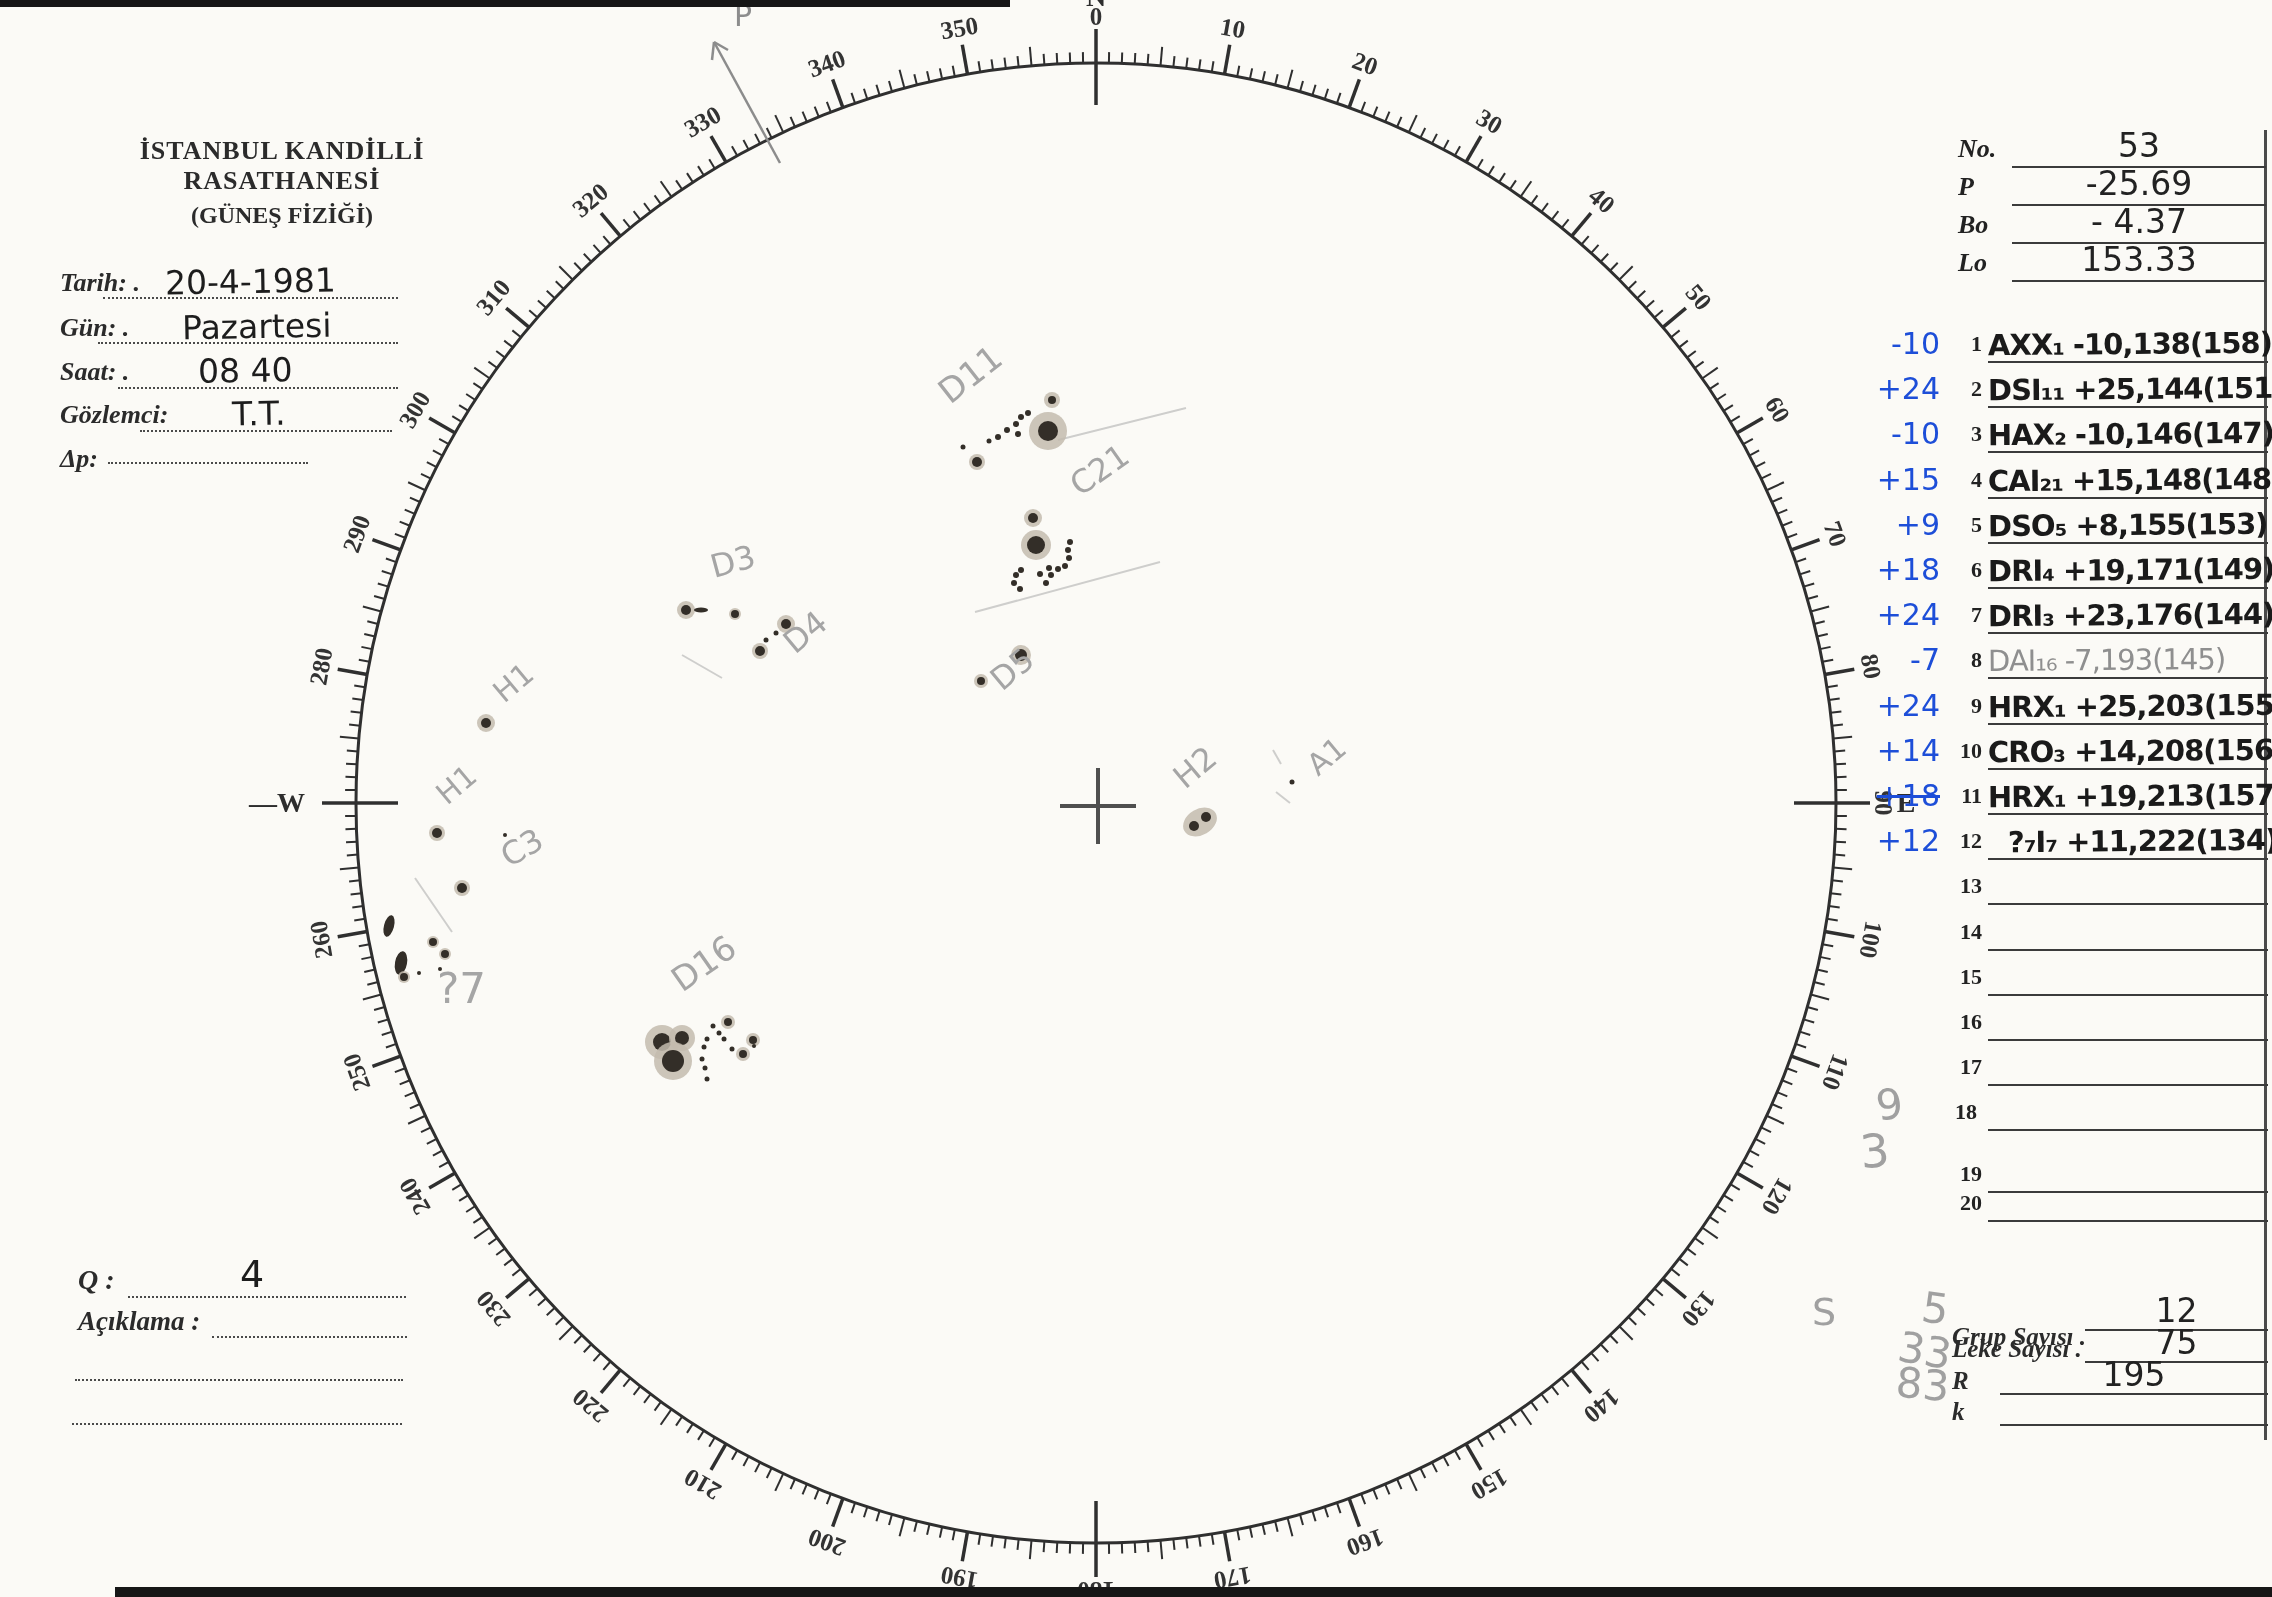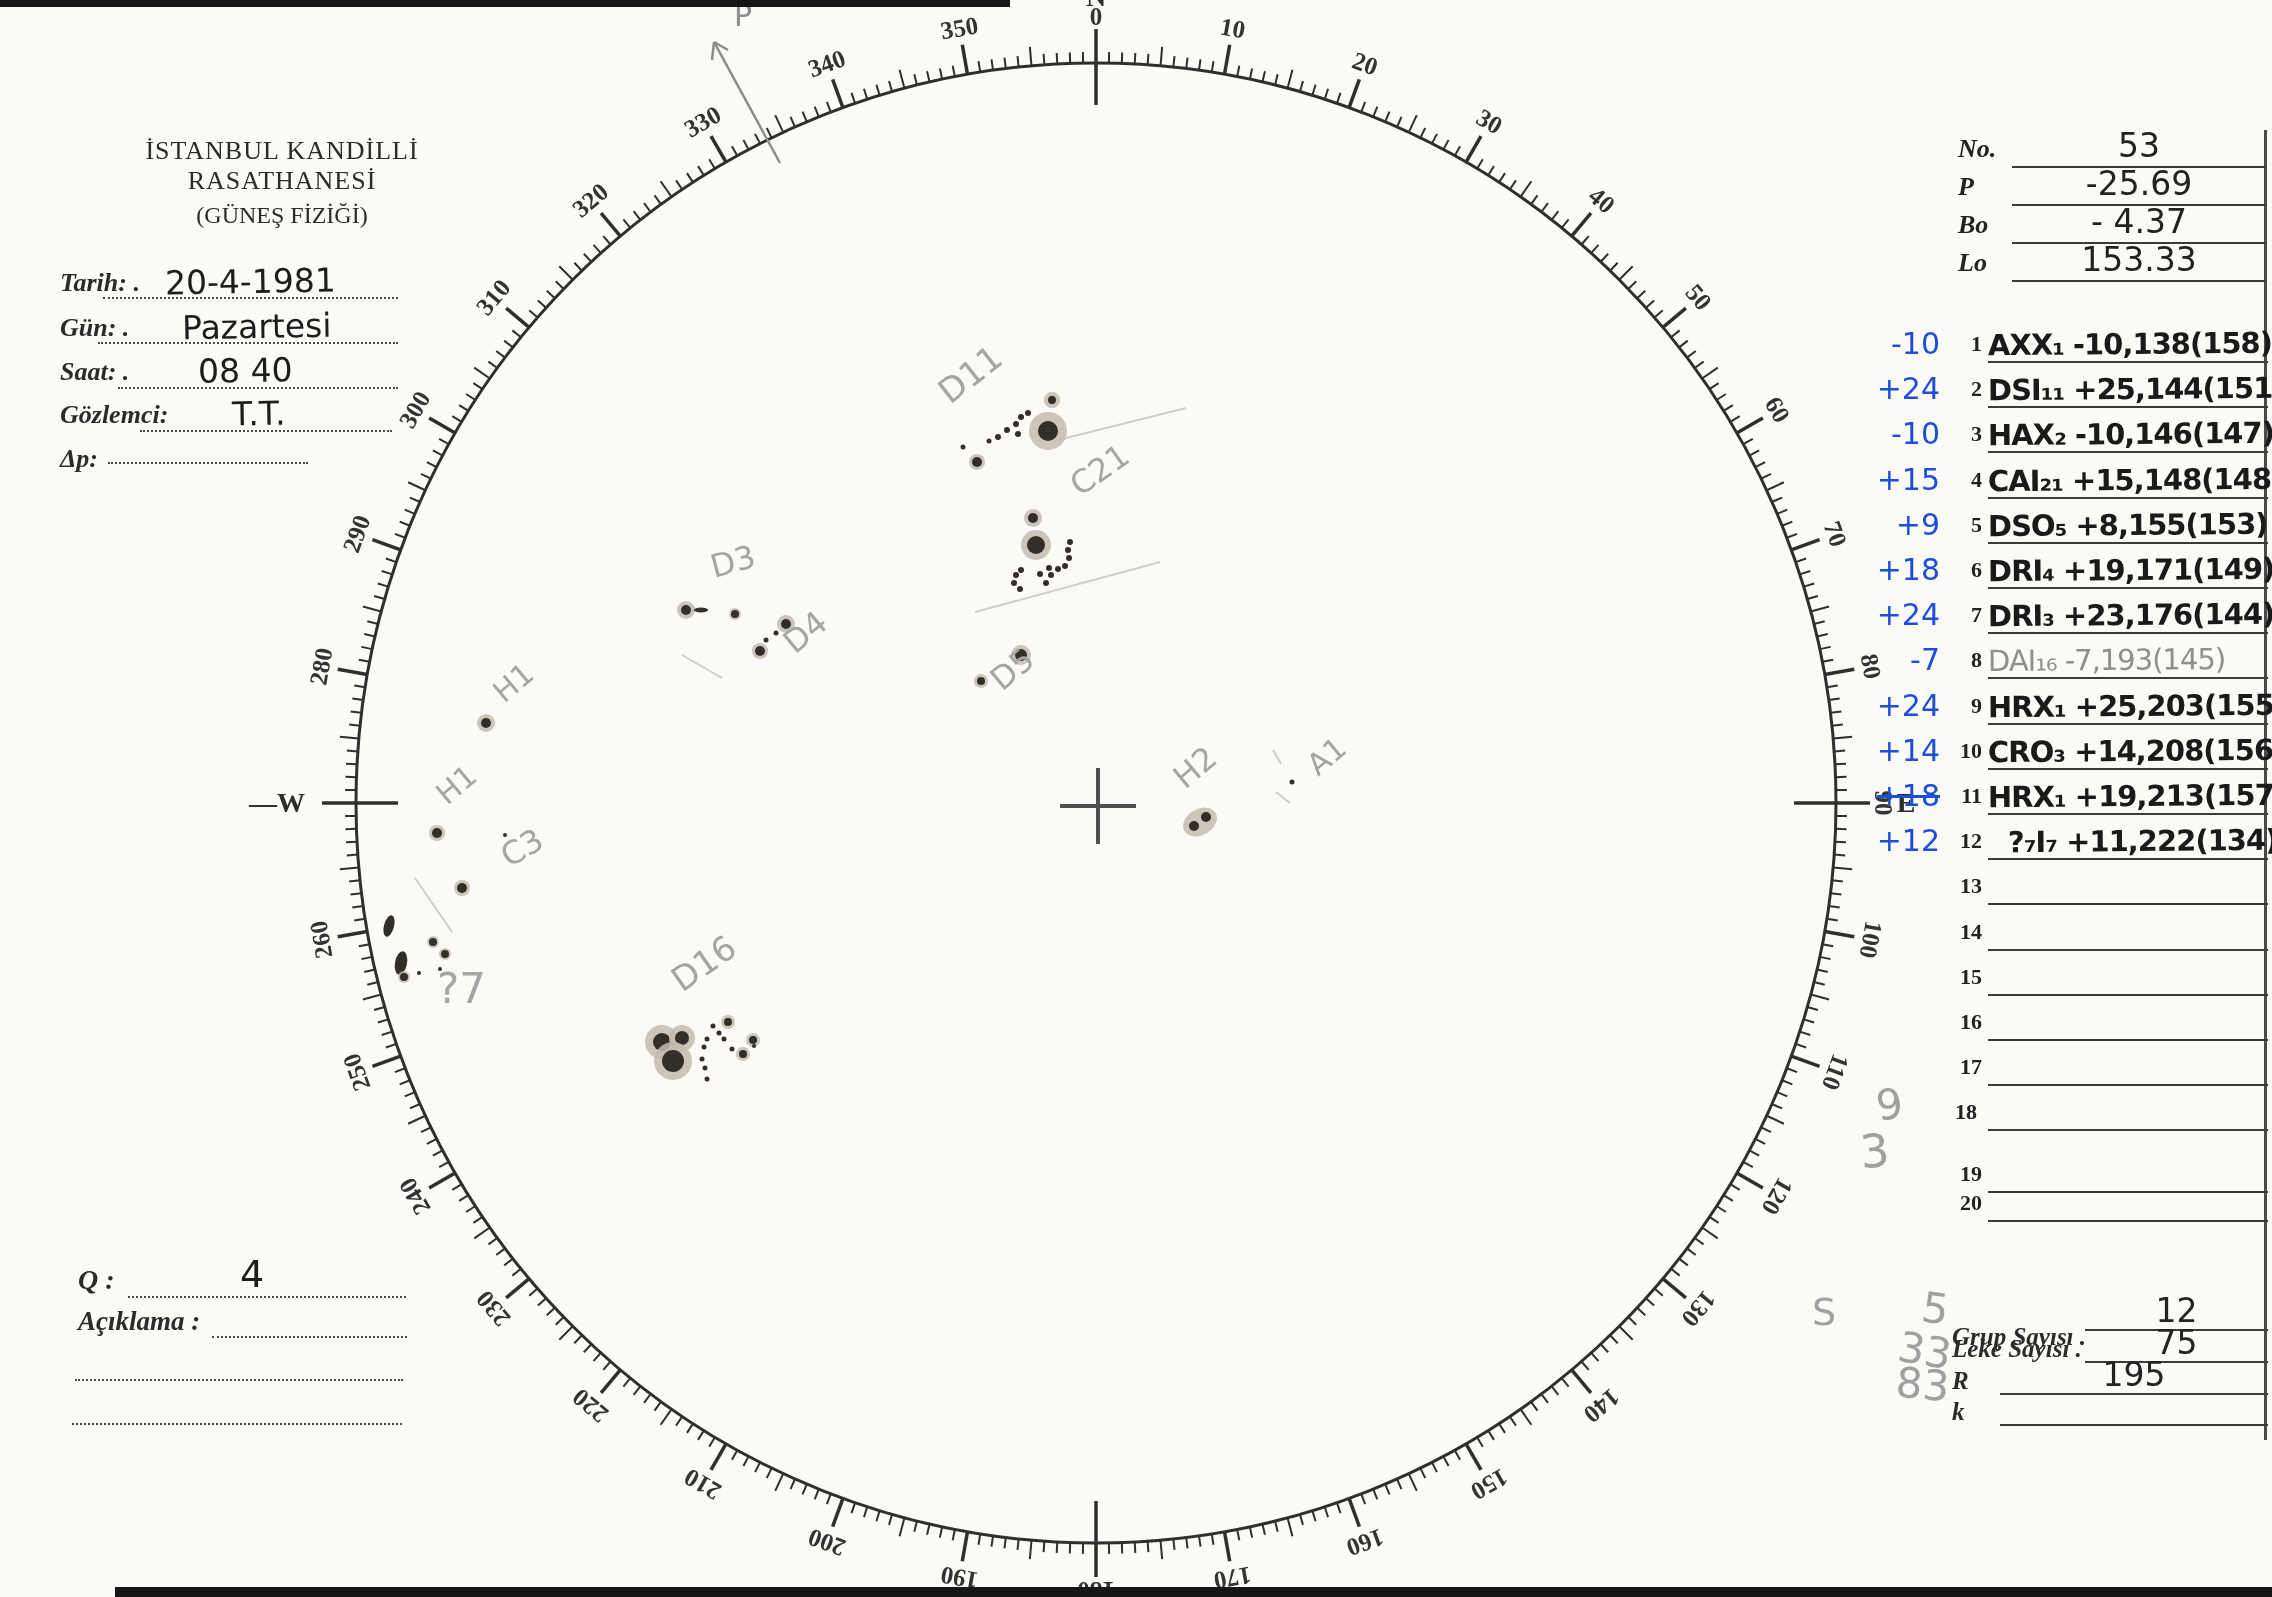--- a/index.html
+++ b/index.html
@@ -1,20 +1,20 @@
 <!DOCTYPE html>
 <html><head>
 <meta charset="utf-8">
 <style>
   html,body{margin:0;padding:0;background:#777;}
   .page{position:relative;width:2272px;height:1597px;background:#fbfaf6;overflow:hidden;
         font-family:"Liberation Serif",serif;color:#222;}
   .abs{position:absolute;}
   .printed{font-family:"Liberation Serif",serif;font-style:italic;font-weight:bold;color:#2b2b2b;}
-  .printed-caps{font-family:"Liberation Serif",serif;font-weight:normal;color:#2b2b2b;}
+  .printed-caps{font-family:"Liberation Serif",serif;font-weight:bold;color:#2b2b2b;}
   .hand{font-family:"DejaVu Sans",sans-serif;color:#1d1d1d;}
   .pencil{font-family:"DejaVu Sans",sans-serif;color:#a0a0a0;}
   .header{left:52px;top:136px;width:460px;text-align:center;}
   .header .l1{font-size:26px;letter-spacing:1px;}
   .header .l2{font-size:24px;margin-top:6px;}
   .fieldlabel{font-size:26px;}
   .fieldvalue{font-size:33px;transform:rotate(-1deg);}
   .dot{border-bottom:2px dotted #4a4a4a;}
   .sol{border-bottom:2px solid #3b3b3b;}
   .ephlabel{font-size:26px;font-style:italic;font-weight:bold;font-family:"Liberation Serif",serif;}

